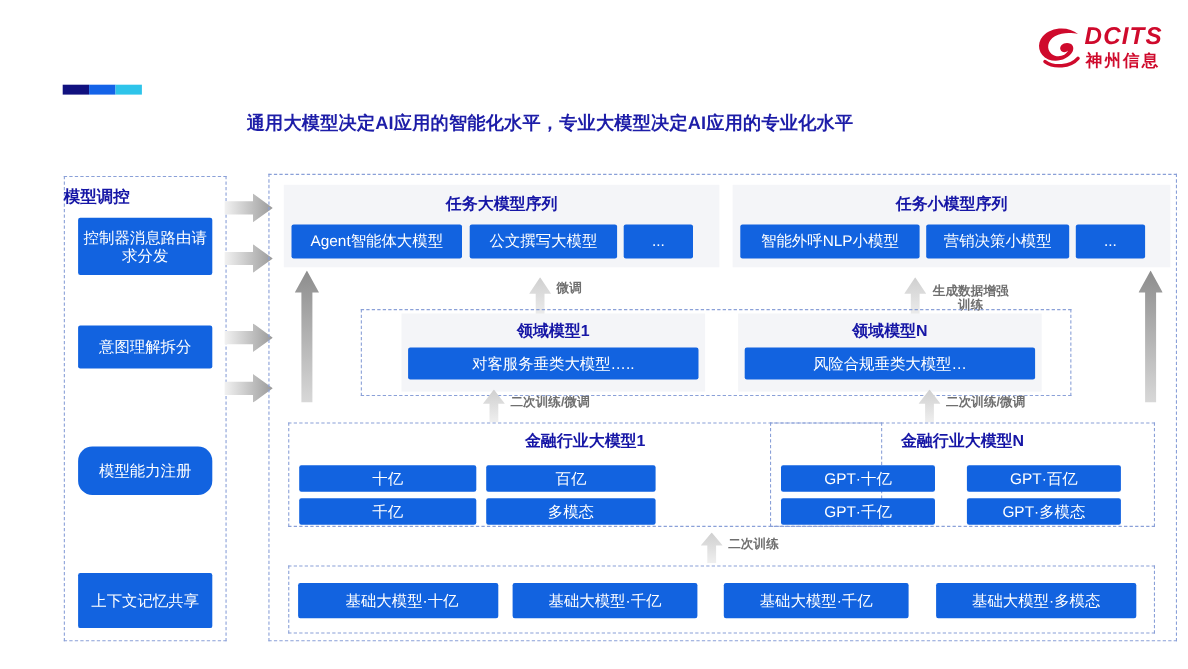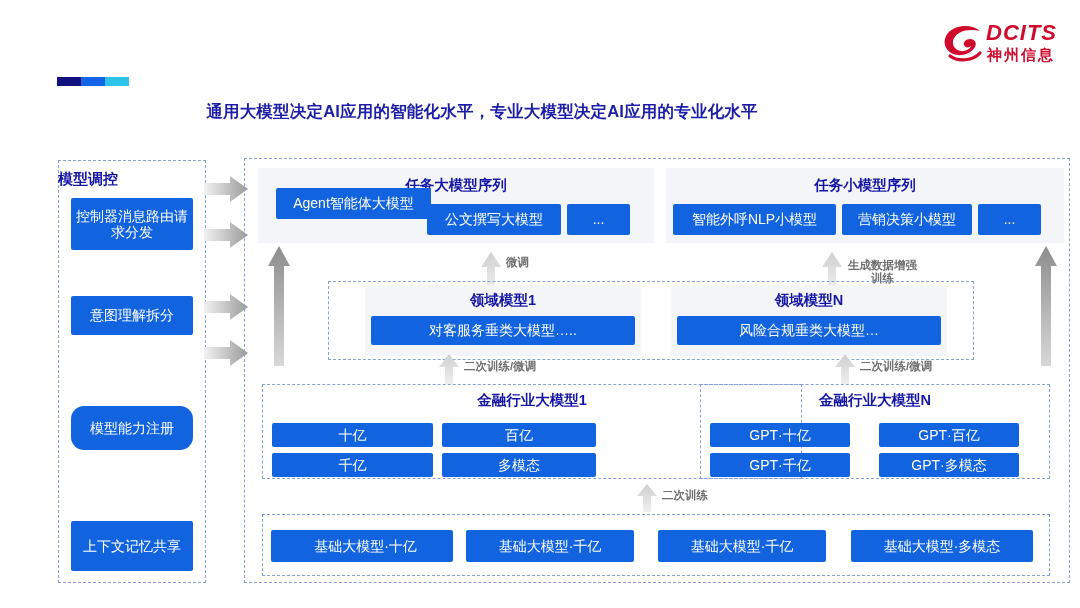--- a/index.html
+++ b/index.html
@@ -17,21 +17,21 @@
     font-size:29px;font-weight:bold;color:#111133;
     letter-spacing:.5px;white-space:nowrap;
   }
   .accent{position:absolute;left:57px;top:77px;width:72px;height:9px;display:flex;}
   .accent i{display:block;height:100%;}
   .accent i.a1{width:33%;background:#11117f;}
   .accent i.a2{width:33%;background:#1463e8;}
   .accent i.a3{width:34%;background:#2ec4ea;}
   .subtitle{
     position:absolute;left:0;top:101px;width:964px;text-align:center;
-    font-size:16.5px;font-weight:bold;color:#1d1da8;letter-spacing:.2px;
+    font-size:16.5px;font-weight:bold;color:#1d1da8;letter-spacing:.2px;padding-left:18px;
   }
   
   .logo{position:absolute;right:10px;top:19px;width:128px;height:54px;}
   .logo .mark{position:absolute;left:0;top:4px;width:42px;height:40px;}
   .logo .brand{
     position:absolute;left:44px;top:2px;
     font-size:22px;font-weight:bold;font-style:italic;color:#cf0a2c;
     letter-spacing:1px;line-height:23px;
   }
   .logo .cn{
@@ -124,21 +124,21 @@
   <path d="M0 7 H26 V0 L44 13 L26 26 V19 H0 Z" fill="url(#gr)"></path>
 </svg>
 <svg class="rarrow" style="left:204px;top:340px;" viewBox="0 0 44 26">
   <path d="M0 7 H26 V0 L44 13 L26 26 V19 H0 Z" fill="url(#gr)"></path>
 </svg>
 
 <div class="dashpanel" id="main-panel"></div>
 
 <div class="graypanel" style="left:258px;top:168px;width:396px;height:75px;"></div>
 <div class="grouptitle" style="left:258px;top:176px;width:396px;">任务大模型序列</div>
-<div class="bluebox" style="position:absolute;left:265px;top:188px;width:155px;height:31px;margin-left:11px;">Agent智能体大模型</div>
+<div class="bluebox" style="position:absolute;left:265px;top:204px;width:155px;height:31px;">Agent智能体大模型</div>
 <div class="bluebox" style="position:absolute;left:427px;top:204px;width:134px;height:31px;">公文撰写大模型</div>
 <div class="bluebox" style="position:absolute;left:567px;top:204px;width:63px;height:31px;">...</div>
 
 <div class="graypanel" style="left:666px;top:168px;width:398px;height:75px;"></div>
 <div class="grouptitle" style="left:666px;top:176px;width:398px;">任务小模型序列</div>
 <div class="bluebox" style="position:absolute;left:673px;top:204px;width:163px;height:31px;">智能外呼NLP小模型</div>
 <div class="bluebox" style="position:absolute;left:842px;top:204px;width:130px;height:31px;">营销决策小模型</div>
 <div class="bluebox" style="position:absolute;left:978px;top:204px;width:63px;height:31px;">...</div>
 
 <svg class="uparrow" style="left:268px;top:246px;width:22px;height:120px;" viewBox="0 0 22 120">

